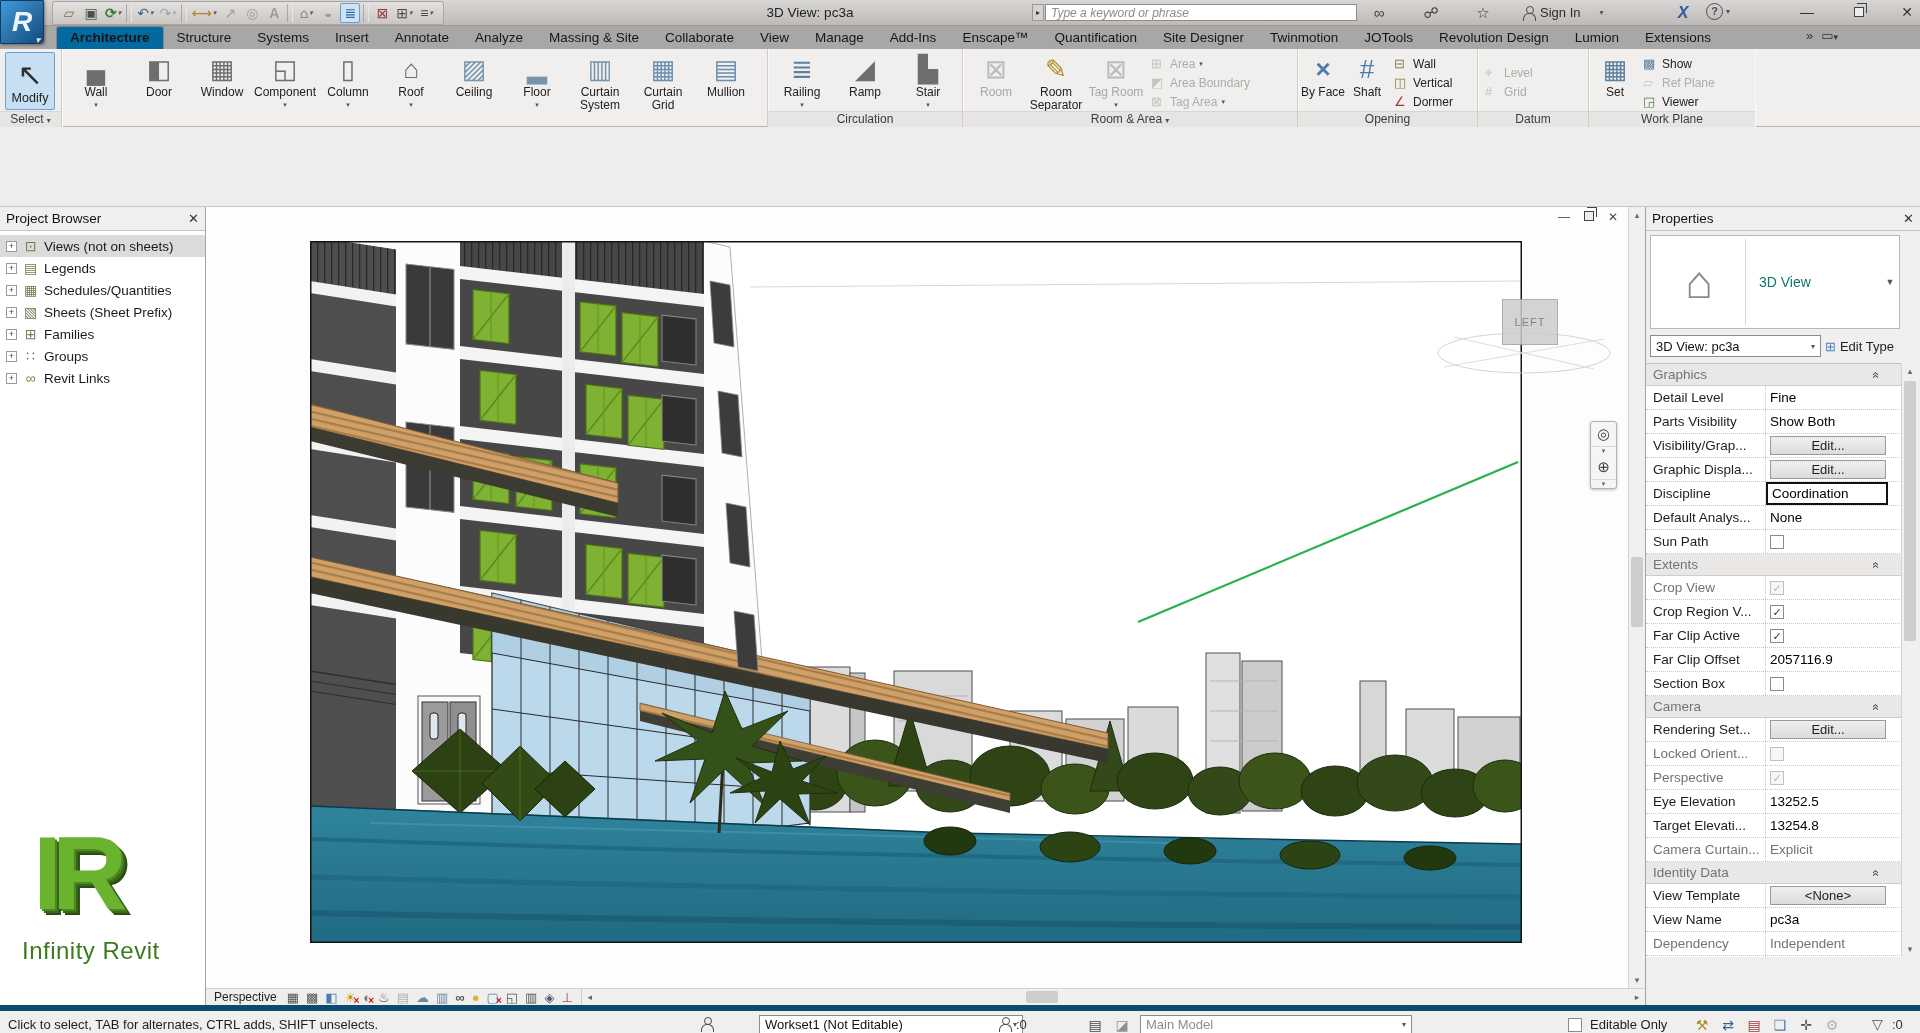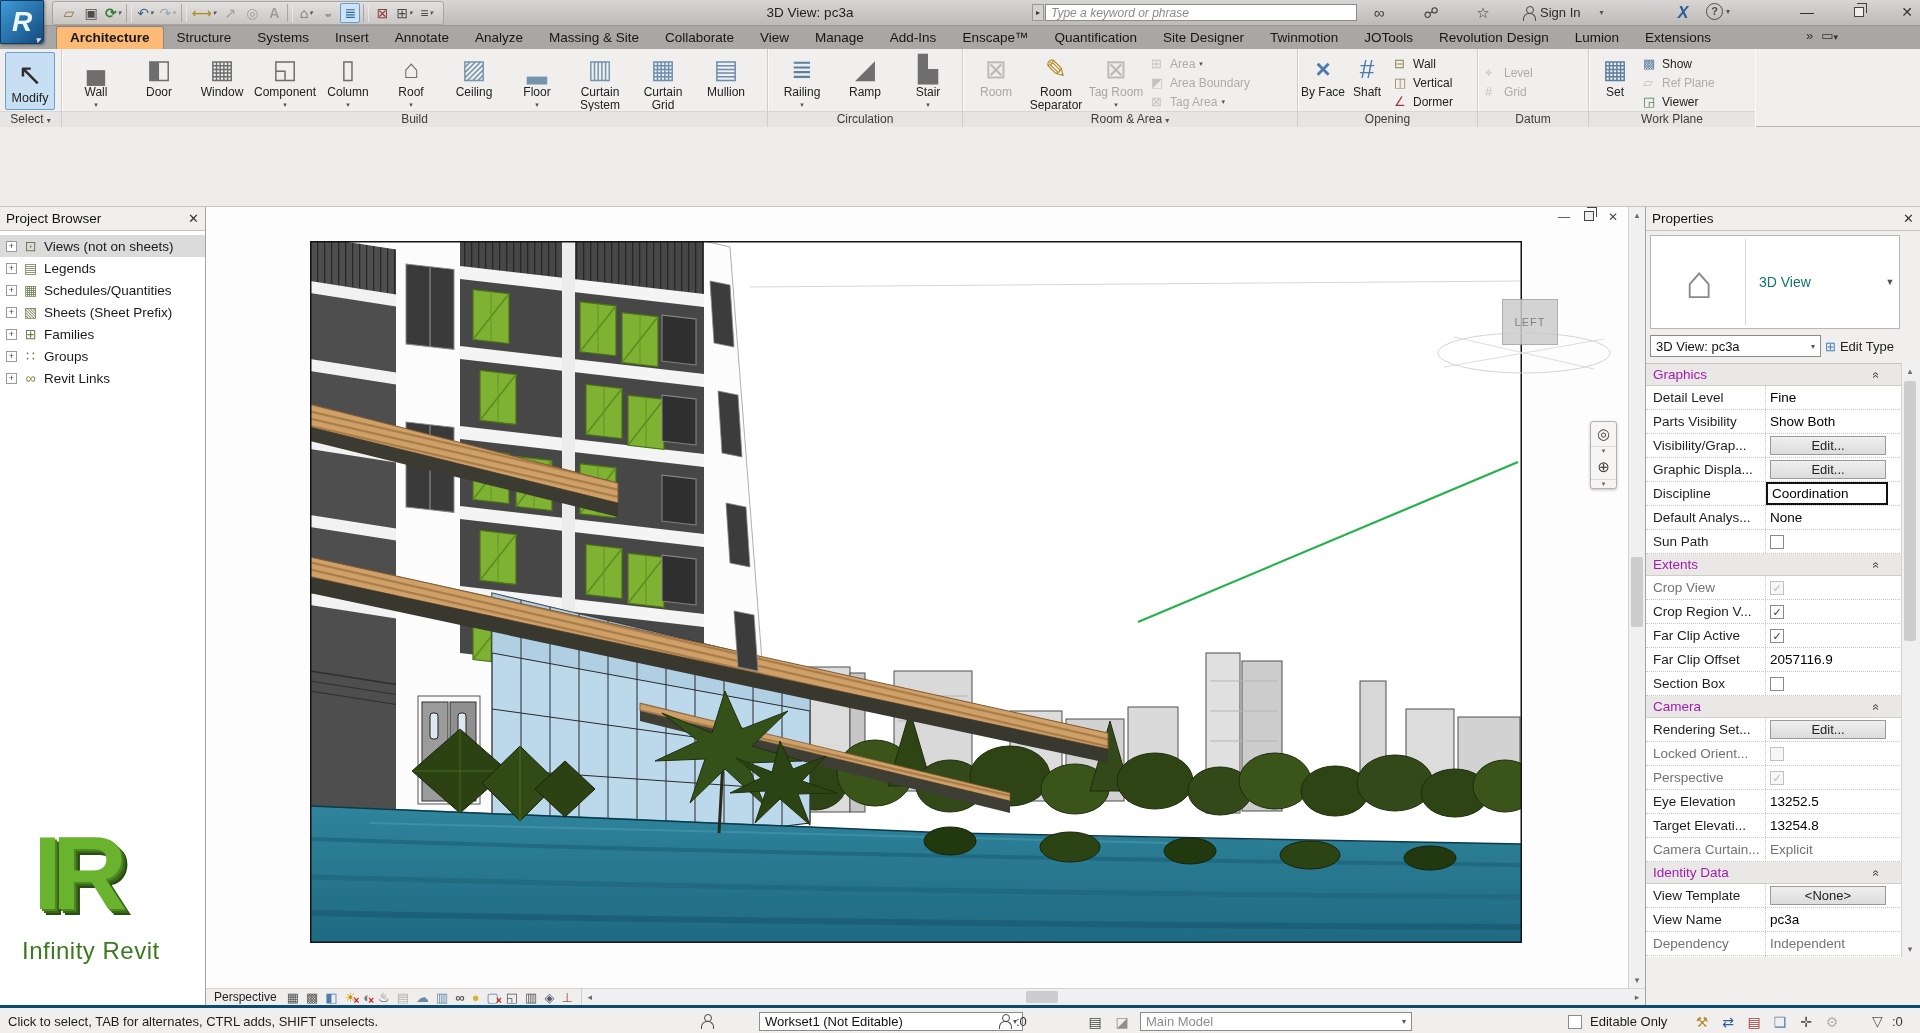--- a/index.html
+++ b/index.html
@@ -32,21 +32,21 @@
   .helpb{position:absolute;left:1706px;top:3px;display:flex;align-items:center;gap:3px;}
   .helpb .hq{width:17px;height:17px;border:1.6px solid #4c4c4c;border-radius:50%;text-align:center;line-height:14px;font-size:11px;font-weight:bold;color:#4c4c4c;}
   .helpb .sarr{font-size:8px;color:#555;}
   .winbtn{position:absolute;top:0;width:34px;height:25px;text-align:center;line-height:24px;font-size:14px;color:#333;}
   .dblbox{display:inline-block;width:10px;height:10px;border:1.4px solid #444;position:relative;background:#eee;}
   .dblbox::after{content:"";position:absolute;left:2px;top:-5px;width:9px;height:9px;border:1.4px solid #444;border-left:none;border-bottom:none;}
 
   
   .tabrow{position:absolute;left:0;top:26px;width:1920px;height:23px;background:#a9a7a5;display:flex;align-items:flex-end;padding-left:56px;}
   .tab{padding:3px 13px 4px 13px;font-size:13.5px;color:#161616;cursor:default;}
-  .tab.active{background:#fdba74;border:1px solid #8a8886;border-bottom:none;border-radius:3px 3px 0 0;font-weight:bold;}
+  .tab.active{background:#0369a1;border:1px solid #8a8886;border-bottom:none;border-radius:3px 3px 0 0;font-weight:bold;}
   .tab-extra{display:flex;align-items:center;gap:8px;margin-left:6px;padding-bottom:4px;color:#333;}
   .tab-extra .dd{font-size:9px;}
 
   
   .ribbon{position:absolute;left:0;top:49px;width:1920px;height:78px;background:#f0efed;border-bottom:1px solid #b9b6b4;display:flex;}
   .rpanel{position:relative;height:78px;border-right:1px solid #cfccca;box-shadow:1px 0 0 #fbfaf9;display:flex;flex-direction:column;}
   .rbody{flex:1;display:flex;align-items:stretch;padding:2px 3px 0 3px;gap:1px;}
   .rfoot{height:16px;background:#e7e5e3;border-top:1px solid #d8d6d4;text-align:center;font-size:12px;color:#3c3c3c;line-height:15px;white-space:nowrap;}
   .rfoot .farr{font-size:8px;color:#555;margin-left:3px;display:none;}
   .rfoot.arrow .farr{display:inline;}
@@ -206,34 +206,34 @@
   .prow .plab{width:120px;padding-left:7px;color:#1e1e1e;border-right:1px dotted #c9c7c5;align-self:stretch;display:flex;align-items:center;}
   .prow .pval{flex:1;padding-left:4px;display:flex;align-items:center;align-self:stretch;}
   .prow .ptxt{color:#000;}
   .prow .pbtn{display:none;width:116px;height:19px;background:linear-gradient(#efefef,#dcdcdc);border:1px solid #9a9a9a;font-size:13px;color:#222;text-align:center;line-height:17px;}
   .prow .pcheck{display:none;width:14px;height:14px;border:1px solid #8a8a8a;background:#fff;text-align:center;line-height:12px;font-size:11px;color:#333;}
   .prow.kind-button .pbtn{display:block;}
   .prow.kind-check-on .pcheck,.prow.kind-check-off .pcheck{display:block;}
   .prow.kind-check-on .pcheck::before{content:"✓";}
   .prow.kind-editing .pval{border:2px solid #111;background:#fff;margin-right:14px;}
   .prow.kind-section{background:#e9e8e7;height:22px;border-bottom:1px solid #cfccca;}
-  .prow.kind-section .plab{width:auto;border-right:none;color:#a21caf;}
+  .prow.kind-section .plab{width:auto;border-right:none;color:#737373;}
   .prow .chev{display:none;margin-left:auto;margin-right:22px;transform:rotate(90deg);font-size:12px;color:#444;}
   .prow.kind-section .chev{display:block;}
   .prow.disabled .plab,.prow.disabled .ptxt{color:#737373;}
   .prow.disabled .pcheck{border-color:#c2c0be;color:#b8b6b4;background:#f6f6f6;}
   .pscroll{position:absolute;right:2px;top:156px;width:17px;height:594px;background:#f0f0f0;border-left:1px solid #d5d3d1;}
   .pscroll .sa{position:absolute;left:0;width:16px;height:16px;text-align:center;font-size:9px;color:#6a6a6a;line-height:16px;}
   .pscroll .thumb{position:absolute;left:2px;top:18px;width:12px;height:260px;background:#cdcdcd;border-radius:2px;}
   .pfoot{position:absolute;left:0;top:756px;width:275px;height:30px;display:flex;align-items:center;padding:0 10px;}
   .plink{color:#0d5fba;text-decoration:underline;font-size:13.5px;}
   .applybtn{margin-left:auto;margin-right:14px;width:74px;height:24px;background:#e7e5e3;border:1px solid #b3b1af;color:#9d9b99;font-size:13.5px;text-align:center;line-height:22px;}
 
   
-  .status{position:absolute;left:0;top:1005px;width:1920px;height:28px;background:#f0efee;border-top:3px solid #0c4a6e;font-size:13px;color:#1e1e1e;}
+  .status{position:absolute;left:0;top:1005px;width:1920px;height:28px;background:#f0efee;border-top:6px solid #0c4a6e;font-size:13px;color:#1e1e1e;}
   .hint{position:absolute;left:8px;top:0;line-height:27px;}
   .ws-ic{position:absolute;left:700px;top:6px;}
   .wcombo{position:absolute;left:722px;top:4px;width:264px;height:19px;margin-left:37px;}
   .do-ic{position:absolute;left:998px;top:6px;}
   .docount{position:absolute;left:1016px;top:0;line-height:27px;color:#333;}
   .sic{position:absolute;top:4px;width:20px;text-align:center;font-size:14px;line-height:20px;}
   .mcombo{position:absolute;left:1140px;top:4px;width:272px;height:19px;color:#8f8d8b;}
   .ebox{position:absolute;left:1568px;top:7px;width:14px;height:14px;border:1px solid #8a8a8a;background:#fff;}
   .elab{position:absolute;left:1590px;top:0;line-height:27px;}
   .stat-icons{position:absolute;left:1692px;top:4px;display:flex;gap:6px;}
@@ -420,21 +420,20 @@
             <span class="ric ic" data-icon="curtain-grid"></span>
             <span class="rlab">Curtain Grid</span>
 
           </div>
           <div class="rbtn" style="width:62px">
             <span class="ric ic" data-icon="mullion"></span>
             <span class="rlab">Mullion</span>
 
           </div>
         </div>
-      <div class="rfoot"><span>Build</span></div>
     </div>
     <div class="rpanel" style="width:195px">
       <div class="rbody">
 
       <div class="rbtn arrow" style="width:62px">
             <span class="ric ic" data-icon="railing"></span>
             <span class="rlab">Railing</span>
             <span class="rarr">▾</span>
           </div>
           <div class="rbtn" style="width:62px">

